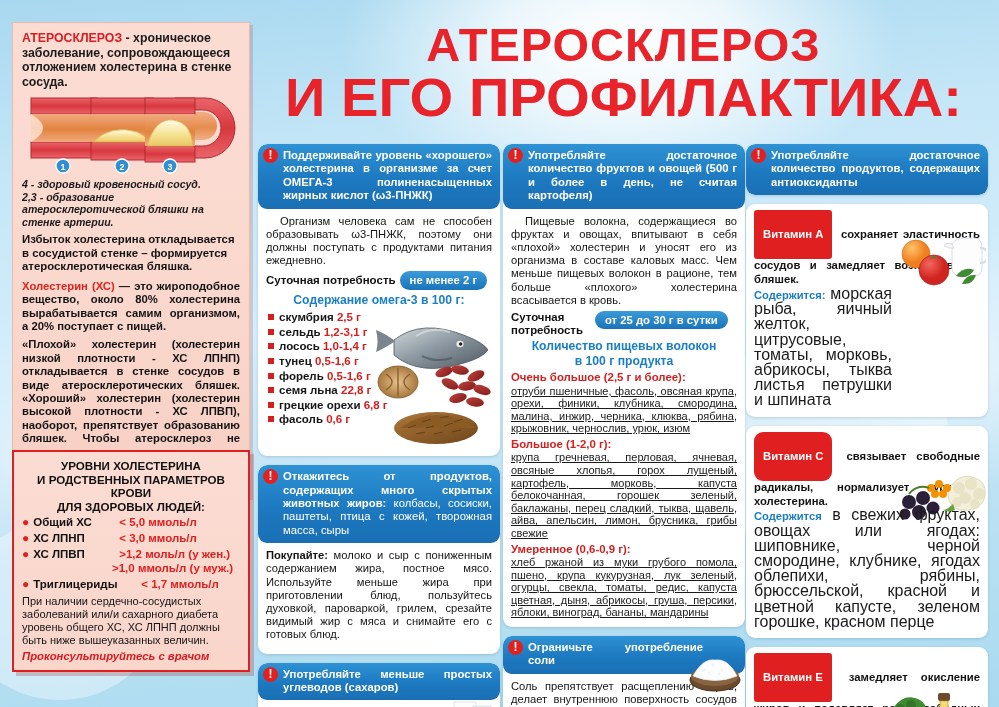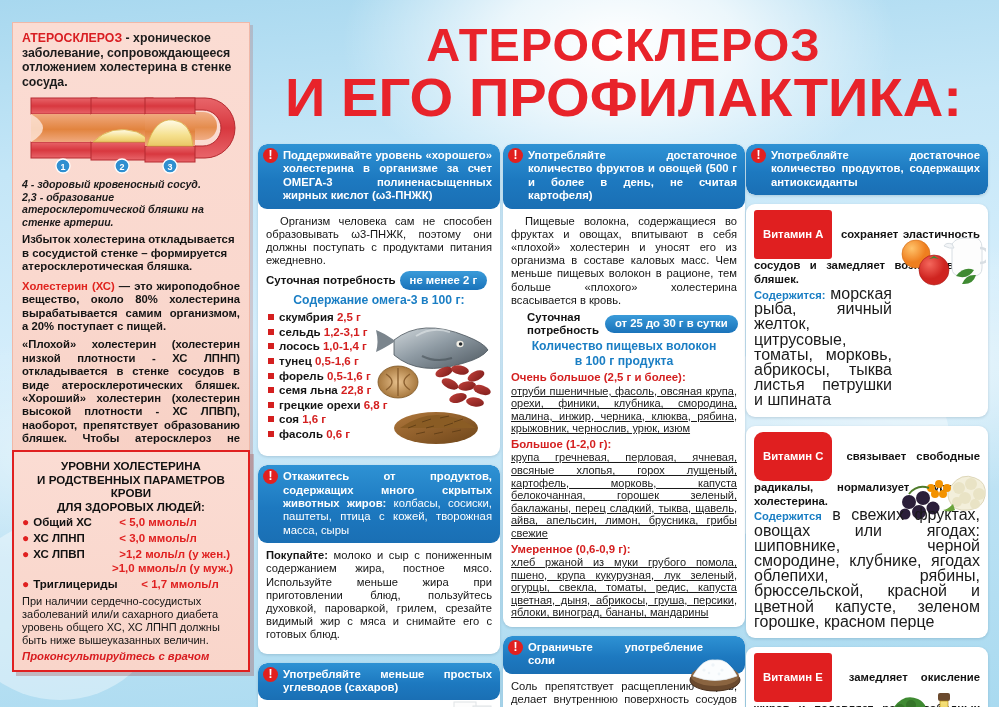--- a/index.html
+++ b/index.html
@@ -95,21 +95,21 @@
   .card-body p{margin:0 0 4px 0;text-indent:14px;}
   .card-body p.noind{text-indent:0;}
 
   .need-row{display:flex;align-items:center;gap:4px;margin:4px 0 2px 0;}
   .need-label{font-weight:bold;font-size:11.5px;color:#111;}
   .pill{
     background:linear-gradient(180deg,#3a9bd9 0%, #1a73ba 100%);
     color:#fff;font-weight:bold;font-size:11.3px;
     border-radius:11px;padding:2.5px 10px;white-space:nowrap;
   }
-  .need-col{display:flex;align-items:center;gap:6px;margin:3px 0 2px 16px;}
+  .need-col{display:flex;align-items:flex-start;gap:12px;margin:3px 0 2px 0;}
   .need-label2{font-weight:bold;font-size:11.4px;color:#111;line-height:12.6px;}
 
   .sec-title{color:#1a7ec4;font-weight:bold;font-size:12.2px;text-align:center;line-height:14.5px;margin:3px 0 3px 0;}
   .omega-list{list-style:none;margin:0;padding:0 0 0 2px;position:relative;z-index:2;}
   .omega-list li{font-size:11.5px;line-height:14.6px;font-weight:bold;color:#151515;}
   .sq{display:inline-block;width:6px;height:6px;background:#d41f1f;margin-right:5px;vertical-align:1px;}
   .omega-val{color:#d41f1f;}
 
   .fiber-h{color:#d41f1f;font-weight:bold;font-size:11.4px;line-height:13.4px;margin-top:3px;}
   .fiber-t{font-size:11px;line-height:12.6px;color:#1a1a1a;text-decoration:underline;}
@@ -319,21 +319,20 @@
             </g>
           </svg>
           <ul class="omega-list">
             <li><span class="sq"></span><span>скумбрия</span> <span class="omega-val">2,5 г</span></li>
             <li><span class="sq"></span><span>сельдь</span> <span class="omega-val">1,2-3,1 г</span></li>
             <li><span class="sq"></span><span>лосось</span> <span class="omega-val">1,0-1,4 г</span></li>
             <li><span class="sq"></span><span>тунец</span> <span class="omega-val">0,5-1,6 г</span></li>
             <li><span class="sq"></span><span>форель</span> <span class="omega-val">0,5-1,6 г</span></li>
             <li><span class="sq"></span><span>семя льна</span> <span class="omega-val">22,8 г</span></li>
             <li><span class="sq"></span><span>грецкие орехи</span> <span class="omega-val">6,8 г</span></li>
-            <li><span class="sq"></span><span>соя</span> <span class="omega-val">1,6 г</span></li>
             <li><span class="sq"></span><span>фасоль</span> <span class="omega-val">0,6 г</span></li>
           </ul>
         </div>
       </div>
     </div>
 
     <div class="card">
       <div class="blue-head">
         <span class="excl">!</span>
         <span>Откажитесь от продуктов, содержащих много скрытых животных жиров:</span><span style="font-weight:normal;"> колбасы, сосиски, паштеты, птица с кожей, творожная масса, сыры</span>

